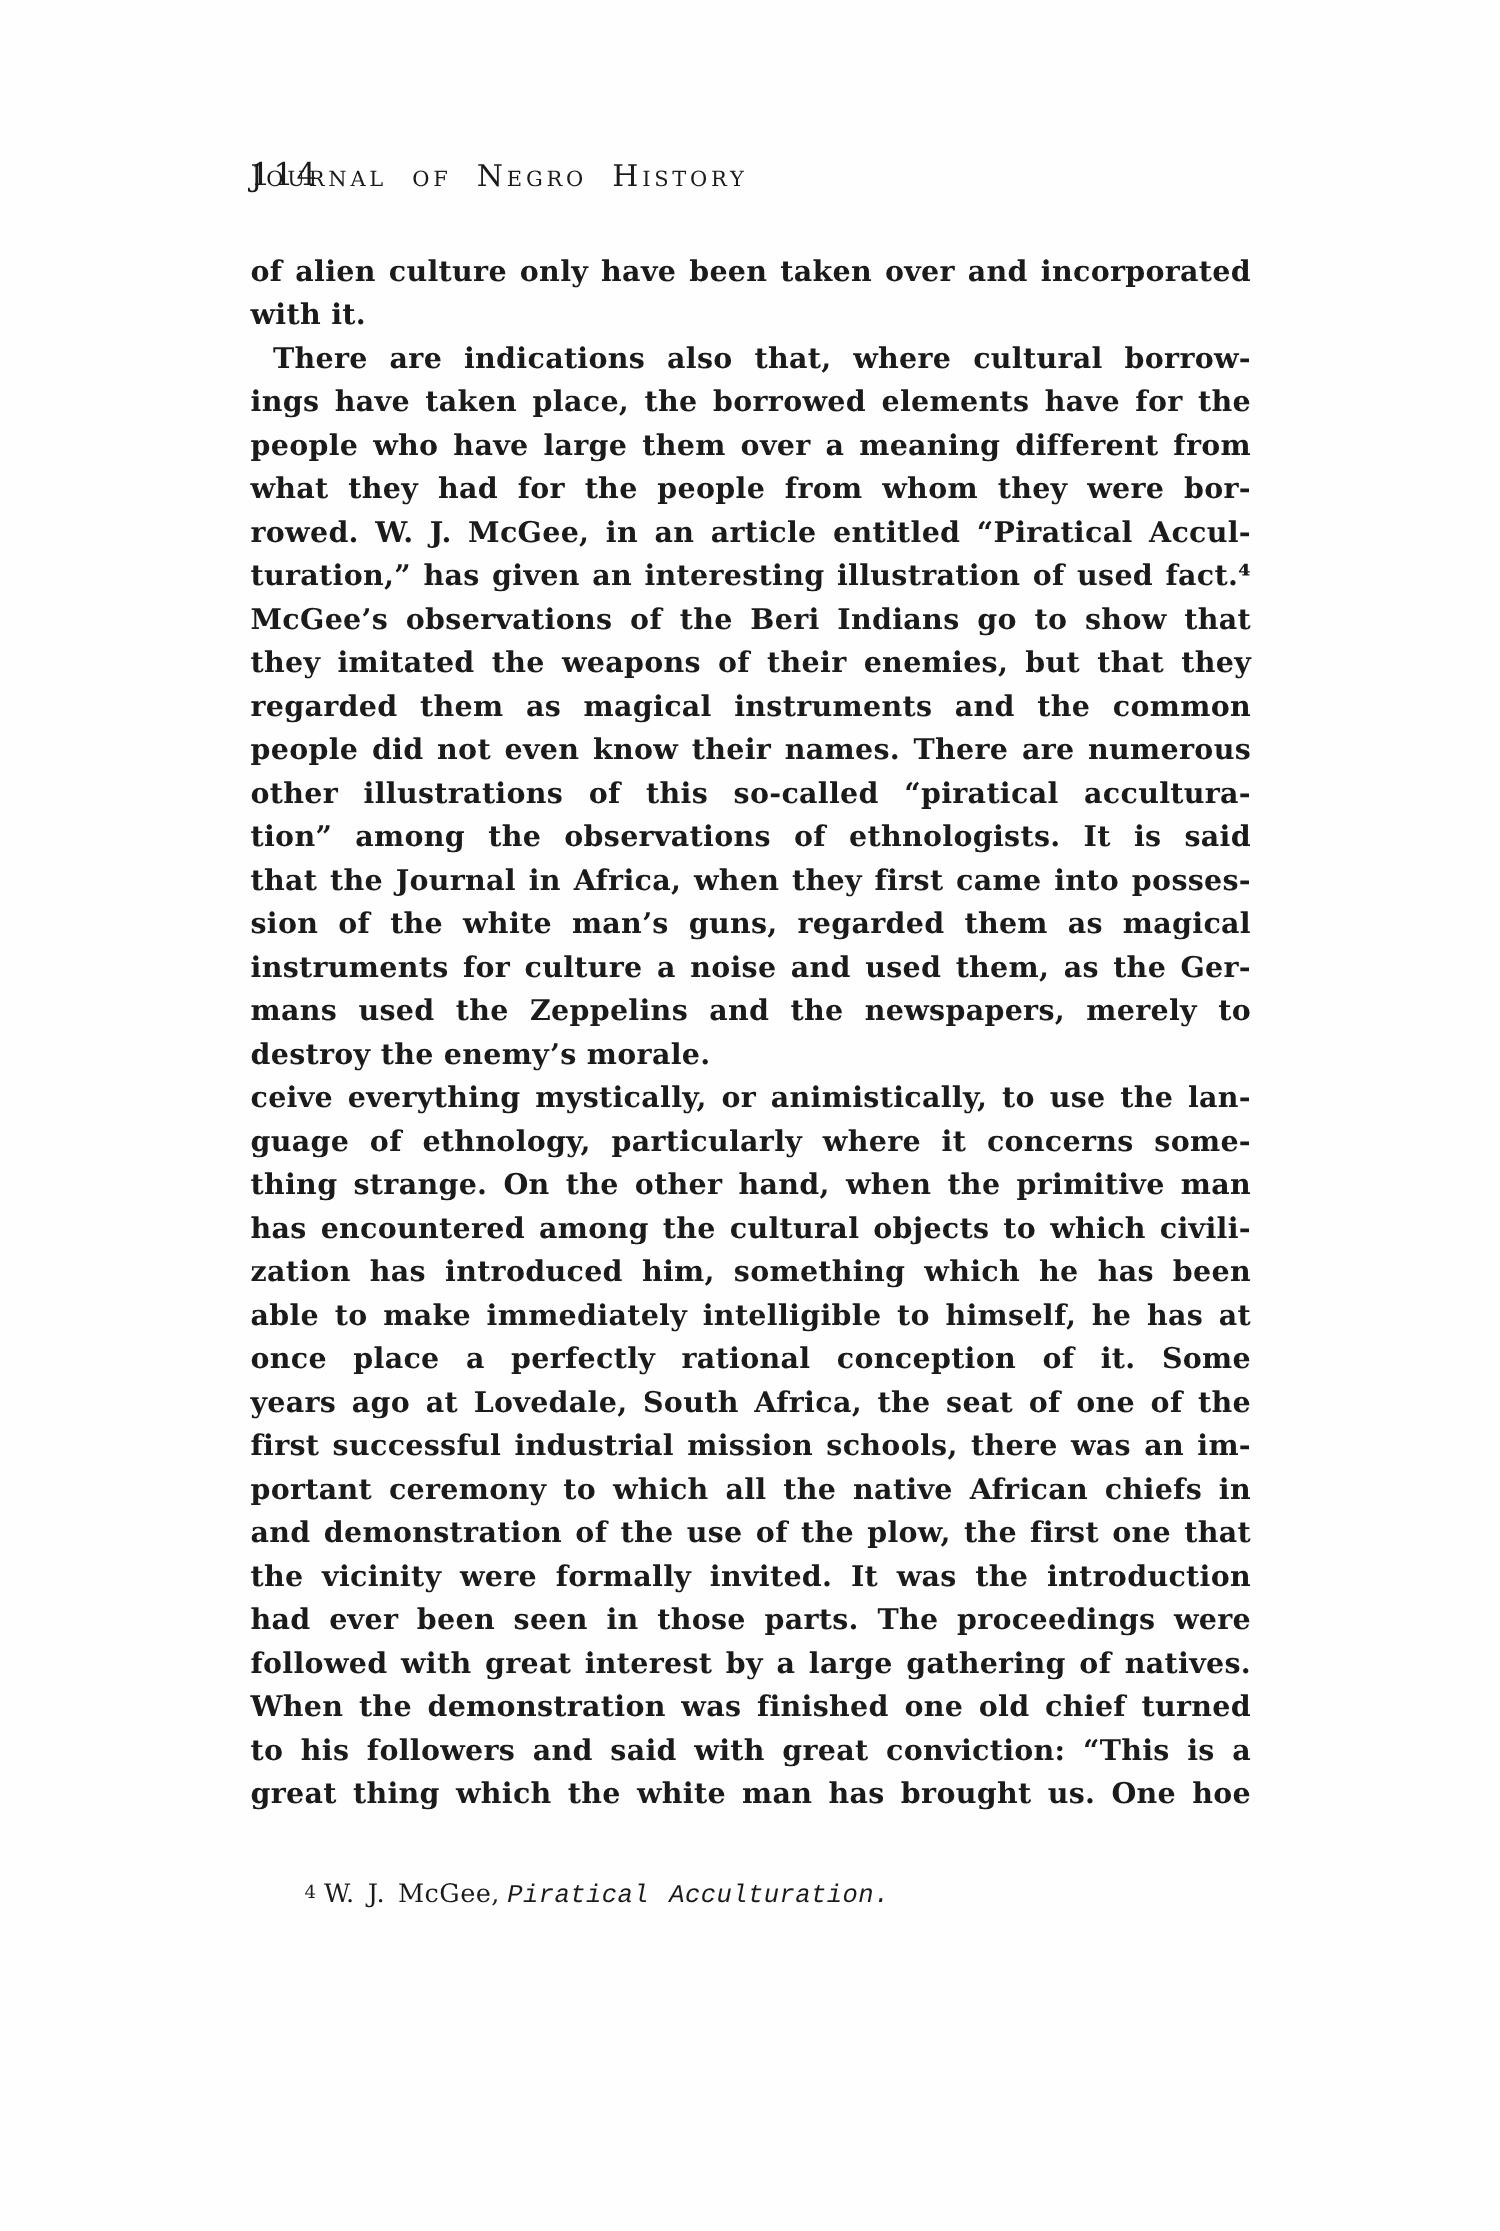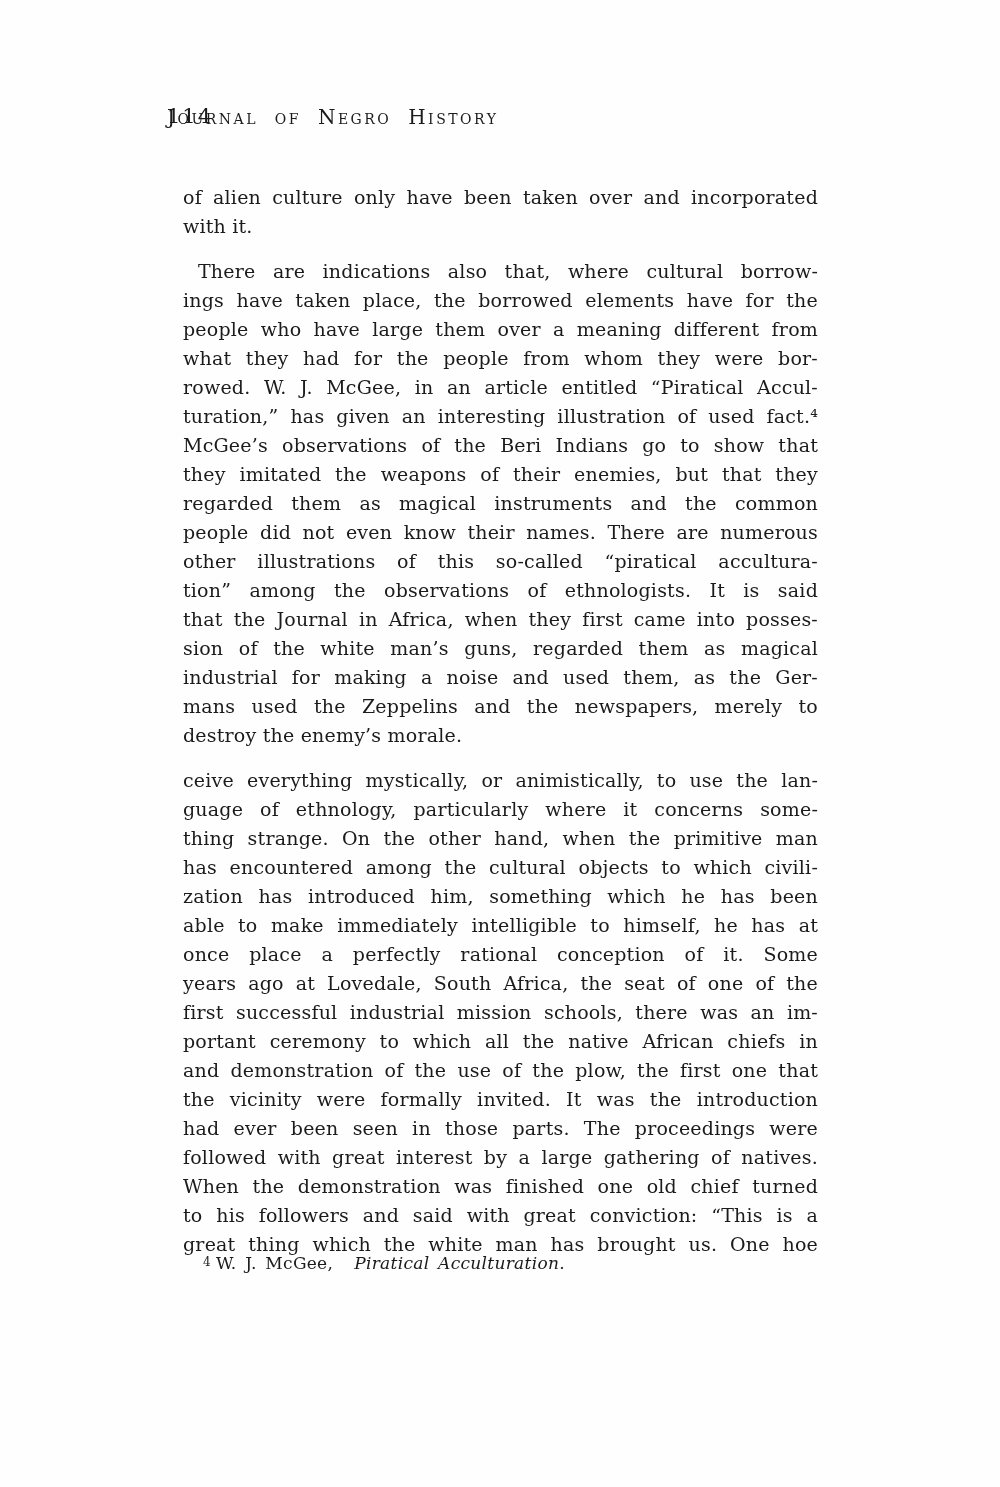--- a/index.html
+++ b/index.html
@@ -47,21 +47,21 @@
   
   .body-text {
     position: absolute;
     left: 167px;
     top: 167px;
     width: 667px;
     font-size: 19px;
     line-height: 29px;
     letter-spacing: 0.2px;
   }
-  .para { margin: 16px; }
+  .para { margin: 0; font-weight: bold; }
   .line {
     height: 29px;
     text-align: justify;
     text-align-last: justify;
   }
   .line.indent { text-indent: 15px; }
   .line.endline { text-align-last: left; }
   
   .footnote {
     position: absolute;
@@ -71,21 +71,22 @@
     letter-spacing: 0.3px;
     word-spacing: 3px;
   }
   .fn-marker {
     font-size: 12px;
     vertical-align: 3px;
     margin-right: 5px;
   }
   .fn-italic {
     font-style: italic;
-    margin-left: 21px;
+    margin-left: 5px;
+    font-family: Liberation Mono, monospace;
   }
 </style>
 </head>
 <body style="background: rgb(254, 254, 254); color: rgb(27, 27, 27);">
 
 <div class="page">
 
   <header class="header">
     <span class="pagenum">114</span>
     <div class="runtitle">Journal of Negro History</div>
@@ -104,21 +105,21 @@
         <div class="line">rowed. W. J. McGee, in an article entitled “Piratical Accul-</div>
         <div class="line">turation,” has given an interesting illustration of used fact.⁴</div>
         <div class="line">McGee’s observations of the Beri Indians go to show that</div>
         <div class="line">they imitated the weapons of their enemies, but that they</div>
         <div class="line">regarded them as magical instruments and the common</div>
         <div class="line">people did not even know their names. There are numerous</div>
         <div class="line">other illustrations of this so-called “piratical accultura-</div>
         <div class="line">tion” among the observations of ethnologists. It is said</div>
         <div class="line">that the Journal in Africa, when they first came into posses-</div>
         <div class="line">sion of the white man’s guns, regarded them as magical</div>
-        <div class="line">industrial for making a noise and used them, as the Ger-</div>
+        <div class="line">instruments for culture a noise and used them, as the Ger-</div>
         <div class="line">mans used the Zeppelins and the newspapers, merely to</div>
         <div class="line endline">destroy the enemy’s morale.</div>
       </div>
       <div class="para">
         <div class="line">ceive everything mystically, or animistically, to use the lan-</div>
         <div class="line">guage of ethnology, particularly where it concerns some-</div>
         <div class="line">thing strange. On the other hand, when the primitive man</div>
         <div class="line">has encountered among the cultural objects to which civili-</div>
         <div class="line">zation has introduced him, something which he has been</div>
         <div class="line">able to make immediately intelligible to himself, he has at</div>

